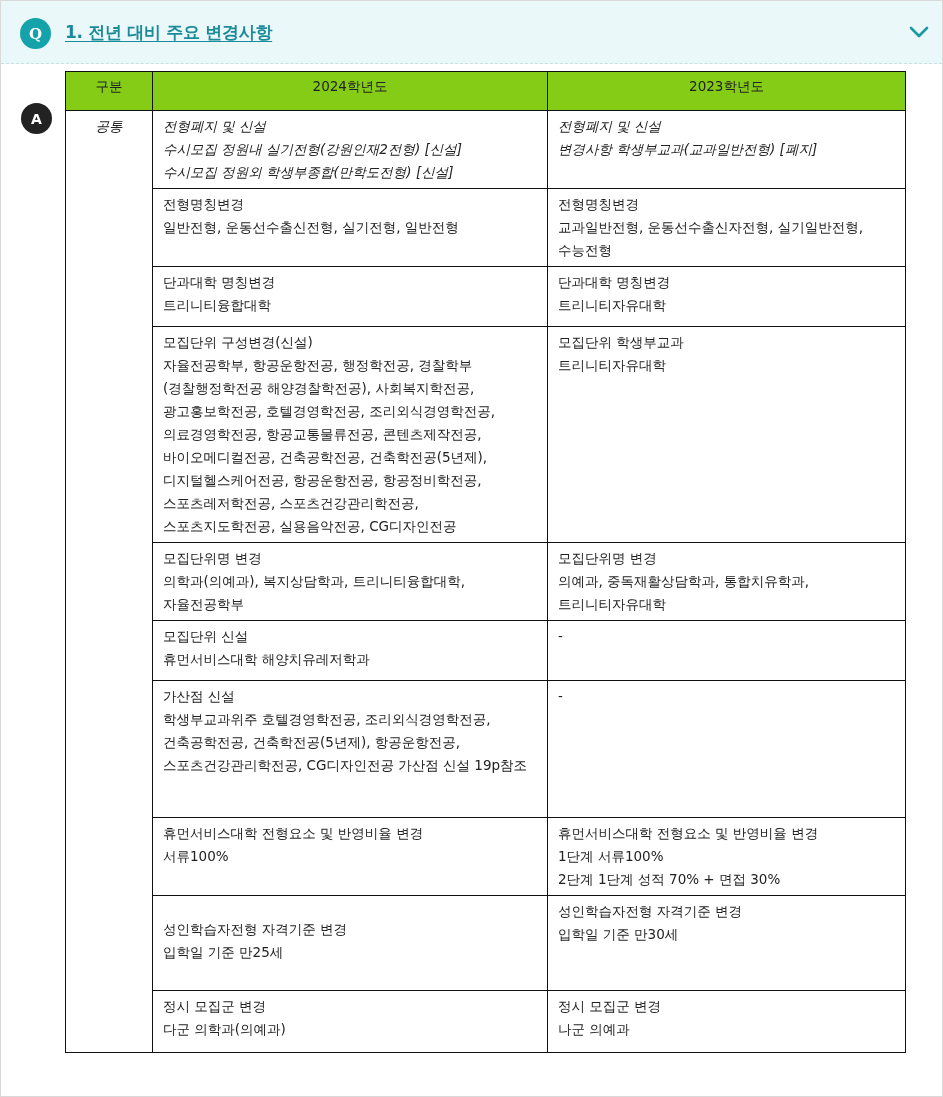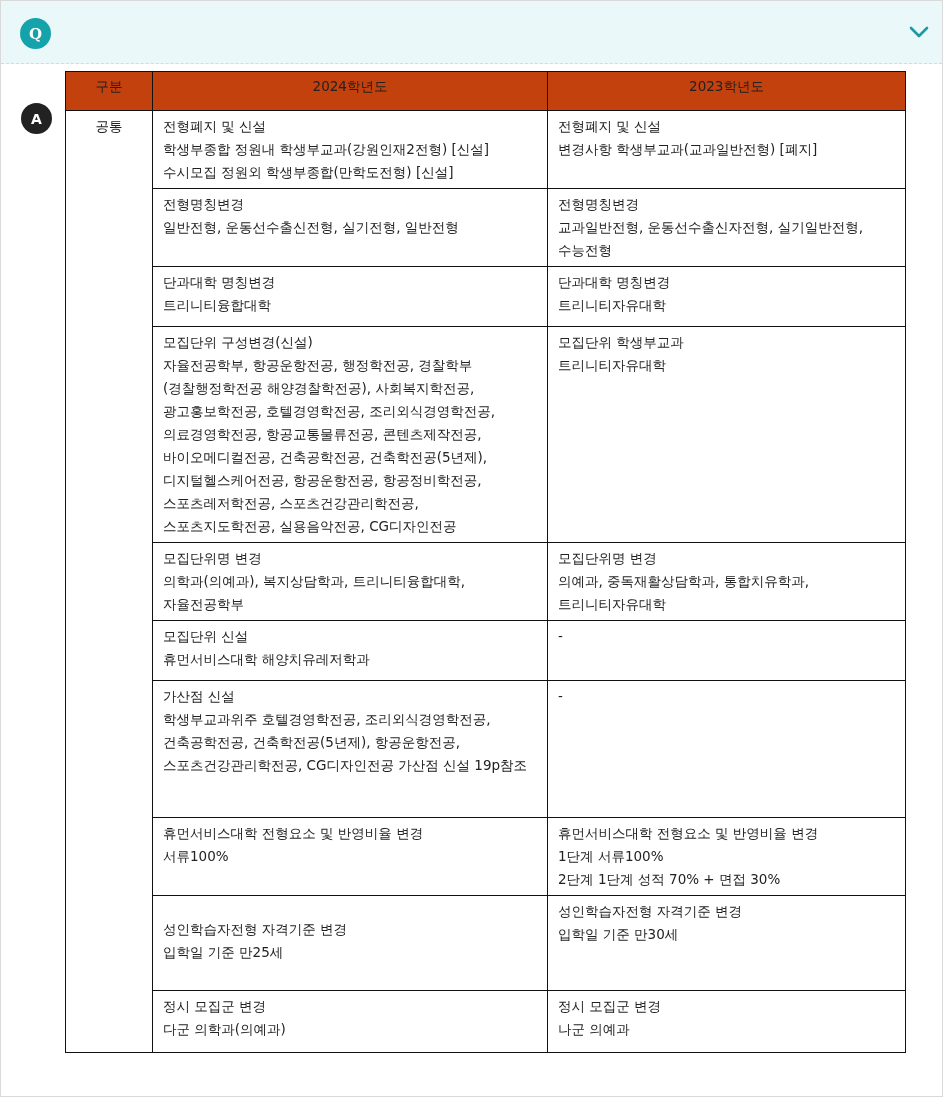--- a/index.html
+++ b/index.html
@@ -31,35 +31,36 @@
       position: absolute; left: 20px; top: 102px; width: 31px; height: 31px;
       border-radius: 50%; background: #222; color: #fff; font-weight: bold; font-size: 14px;
       display: flex; align-items: center; justify-content: center;
     }
     table.changes {
       position: absolute; left: 64px; top: 70px; width: 840px;
       border-collapse: collapse; table-layout: fixed;
     }
     table.changes th, table.changes td { border: 1.5px solid #111; vertical-align: top; }
     table.changes th {
-      background: #c2410c; font-weight: normal; height: 39px; padding-top: 6px;
+      background: #84cc16; font-weight: normal; height: 39px; padding-top: 6px;
       text-align: center; vertical-align: top; font-size: 13.5px;
     }
     table.changes td { padding: 4px 10px; line-height: 23px; }
     td.cat { text-align: center; }
     .cell-title { display: block; }
     .cell-line { display: block; }
     .spacer-top { padding-top: 22px !important; }
   </style>
 </head>
 <body>
 
 <div class="faq-wrap">
   <div class="q-header">
     <div class="q-badge">Q</div>
+    <div class="q-title">1. 전년 대비 주요 변경사항</div>
     <svg class="chevron" viewBox="0 0 22 18">
       <polyline points="3,5 11,13 19,5" fill="none" stroke="#1b9aa3" stroke-width="2.6" stroke-linecap="round" stroke-linejoin="round"></polyline>
     </svg>
   </div>
 
   <div class="a-badge">A</div>
 
   <table class="changes">
     <colgroup>
       <col style="width:87px">
@@ -67,25 +68,25 @@
       <col style="width:358px">
     </colgroup>
     <thead>
       <tr>
         <th>구분</th>
         <th>2024학년도</th>
         <th>2023학년도</th>
       </tr>
     </thead>
     <tbody id="tbody">
-        <tr style="height: 78px;">
+        <tr style="height: 78px; font-style: italic;">
           <td class="cat" rowspan="10">공통</td>
           <td>
             <span class="cell-title">전형폐지 및 신설</span>
-            <span class="cell-line">학생부종합 정원내 학생부교과(강원인재2전형) [신설]</span>
+            <span class="cell-line">수시모집 정원내 실기전형(강원인재2전형) [신설]</span>
             <span class="cell-line">수시모집 정원외 학생부종합(만학도전형) [신설]</span>
           </td>
           <td>
             <span class="cell-title">전형폐지 및 신설</span>
             <span class="cell-line">변경사항 학생부교과(교과일반전형) [폐지]</span>
           </td>
         </tr>
         <tr style="height: 77px;">
           <td>
             <span class="cell-title">전형명칭변경</span>

